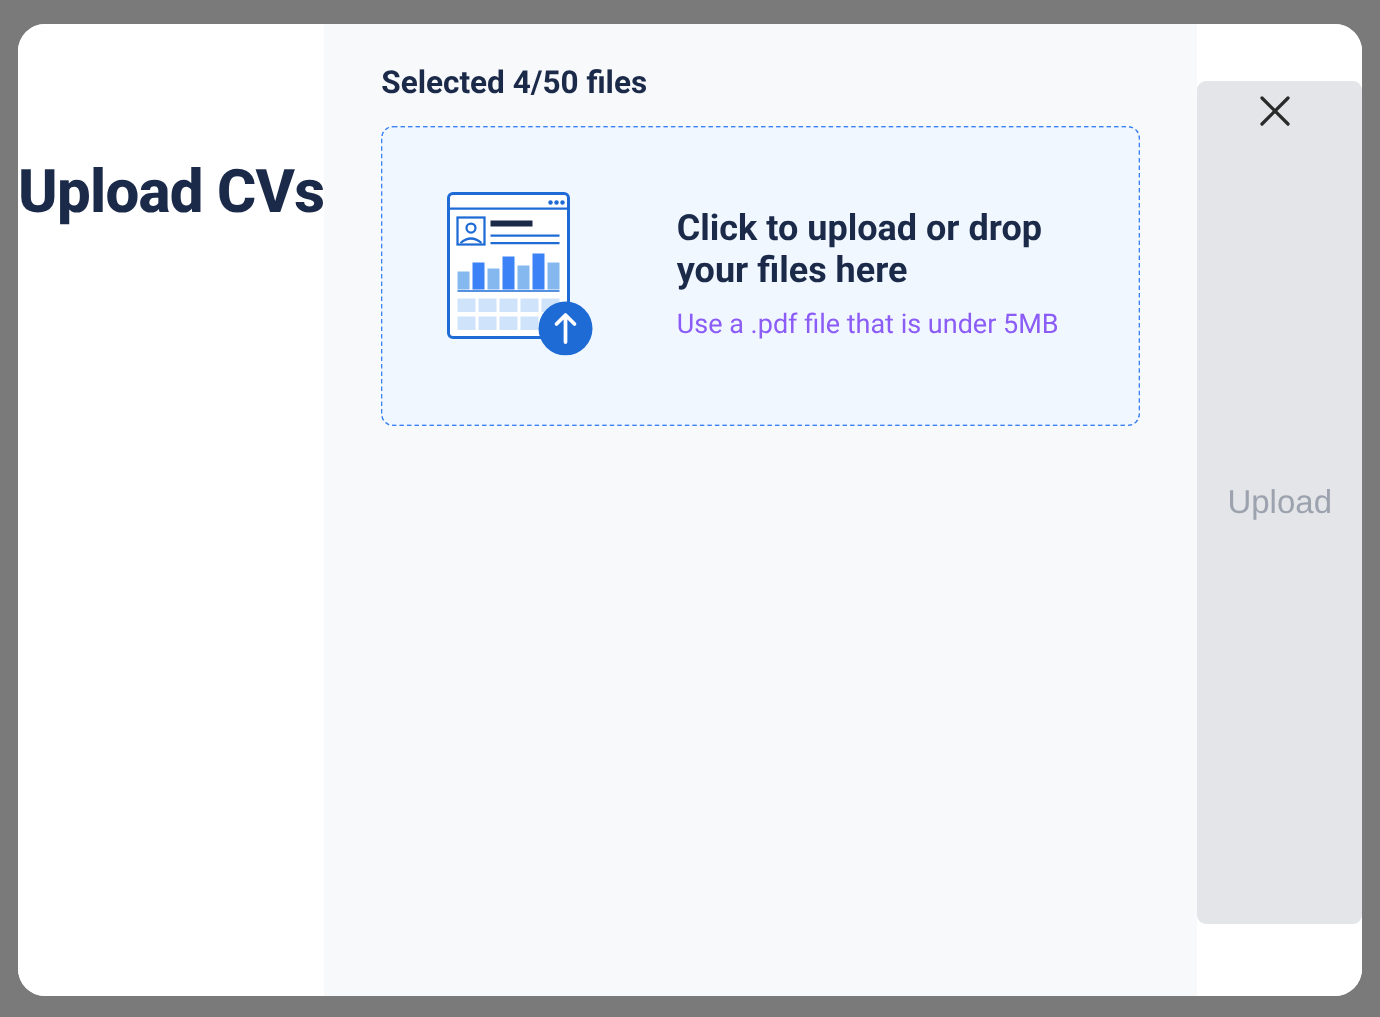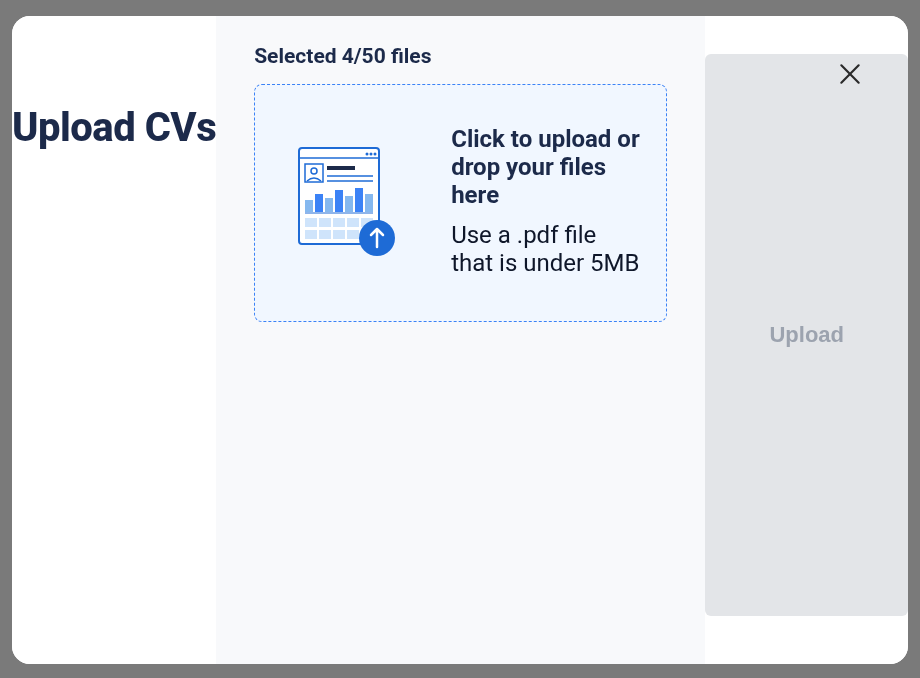--- a/index.html
+++ b/index.html
@@ -96,38 +96,38 @@
       display: flex;
       flex-direction: column;
       gap: 12px;
     }
     .dropzone-title {
       font-size: 24px;
       font-weight: 700;
       color: #1c2a4a;
     }
     .dropzone-hint {
-      font-size: 24px;
-      color: #0f172a;
+      font-size: 18px;
+      color: #8b5cf6;
       font-weight: 400;
     }
     .footer {
       background: #ffffff;
       padding: 38px 0 48px 0;
       display: flex;
       justify-content: center;
     }
     .upload-button {
       background: #e3e5e8;
       border: none;
       border-radius: 6px;
-      padding: 18px 64px;
+      padding: 18px 20px;
       font-size: 22px;
       color: #9ca3af;
-      font-weight: 700;
+      font-weight: 400;
       cursor: not-allowed;
     }
     
     .doc-svg {
       width: 100%;
       height: 100%;
     }
   </style>
 </head>
 <body>

